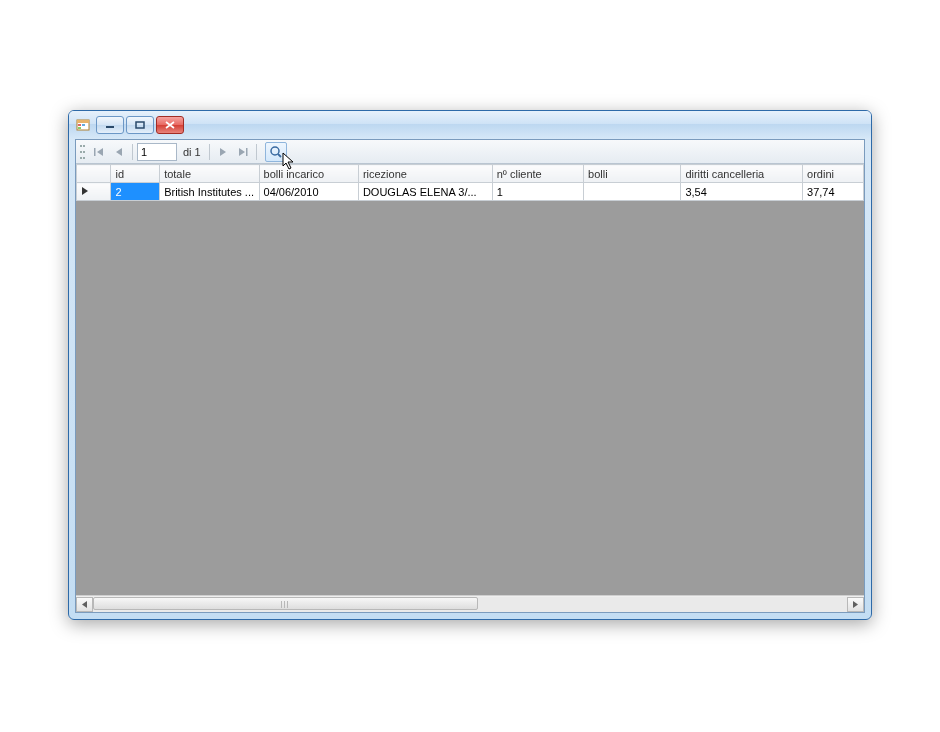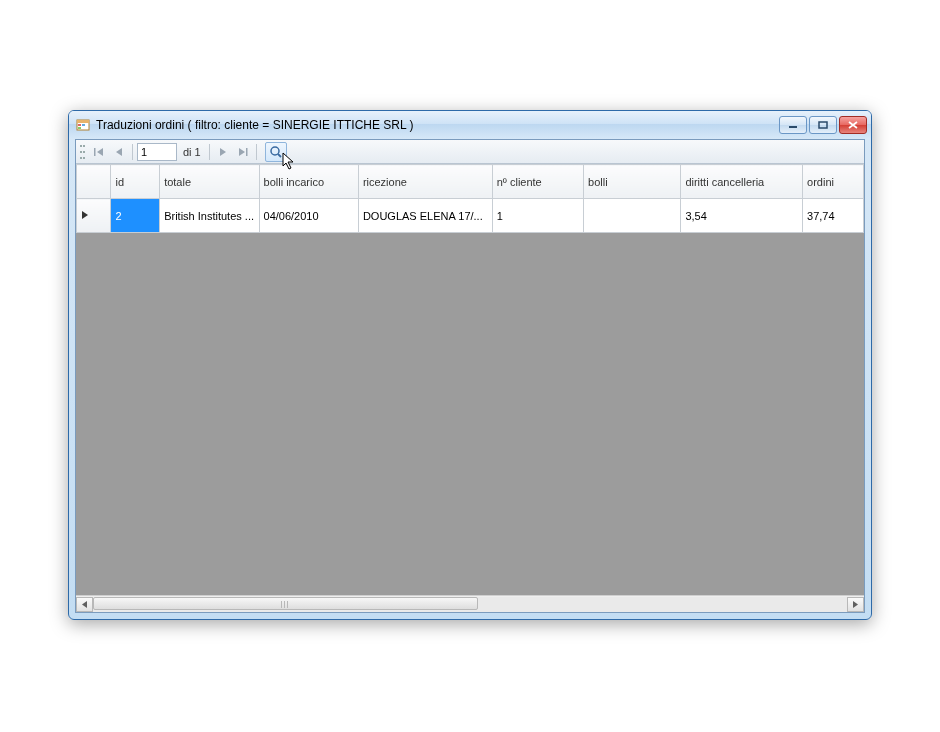--- a/index.html
+++ b/index.html
@@ -122,21 +122,21 @@
     border-collapse: collapse;
     background: #fff;
     width: 100%;
     table-layout: fixed;
   }
   .grid th, .grid td {
     border: 1px solid #c8ced4;
     text-align: left;
     font-weight: normal;
     padding: 2px 4px;
-    height: 34px;
+    height: 18px;
     white-space: nowrap;
     overflow: hidden;
     text-overflow: ellipsis;
     font-size: 11px;
   }
   .grid th {
     background: linear-gradient(to bottom, #fcfcfd, #eef1f4);
     color: #333;
   }
   .rowhead {
@@ -202,21 +202,20 @@
   <div class="titlebar">
     <span class="title-icon">
       <svg width="14" height="14" viewBox="0 0 14 14">
         <rect x="1" y="2" width="12" height="10" fill="#fff" stroke="#b08030"></rect>
         <rect x="1" y="2" width="12" height="3" fill="#e7b26a"></rect>
         <rect x="2" y="6" width="3" height="2" fill="#d66"></rect>
         <rect x="6" y="6" width="3" height="2" fill="#6ad"></rect>
         <rect x="2" y="9" width="3" height="2" fill="#8c6"></rect>
       </svg>
     </span>
-    <span class="title-text">Traduzioni ordini ( filtro: cliente = SINERGIE ITTICHE SRL   )</span>
     <div class="win-controls">
       <div class="win-btn">
         <svg width="10" height="8">
             <rect x="1" y="5" width="8" height="2" fill="#2a4a6a"></rect>
           </svg>
       </div>
       <div class="win-btn">
         <svg width="10" height="8">
             <rect x="1" y="1" width="8" height="6" fill="none" stroke="#2a4a6a" stroke-width="1.5"></rect>
           </svg>
@@ -309,21 +308,21 @@
         <tbody>
           <tr>
             <td class="rowhead">
               <svg width="8" height="10">
                   <path d="M1 1 L7 5 L1 9 Z" fill="#333"></path>
                 </svg>
             </td>
             <td class="selected-cell">2</td>
             <td>British Institutes ...</td>
             <td>04/06/2010</td>
-            <td>DOUGLAS ELENA 17/...</td>
+            <td>DOUGLAS ELENA 3/...</td>
             <td>1</td>
             <td></td>
             <td>3,54</td>
             <td>37,74</td>
           </tr>
         </tbody>
       </table>
       <div class="grid-body"></div>
       <div class="hscroll">
         <div class="hs-btn">

